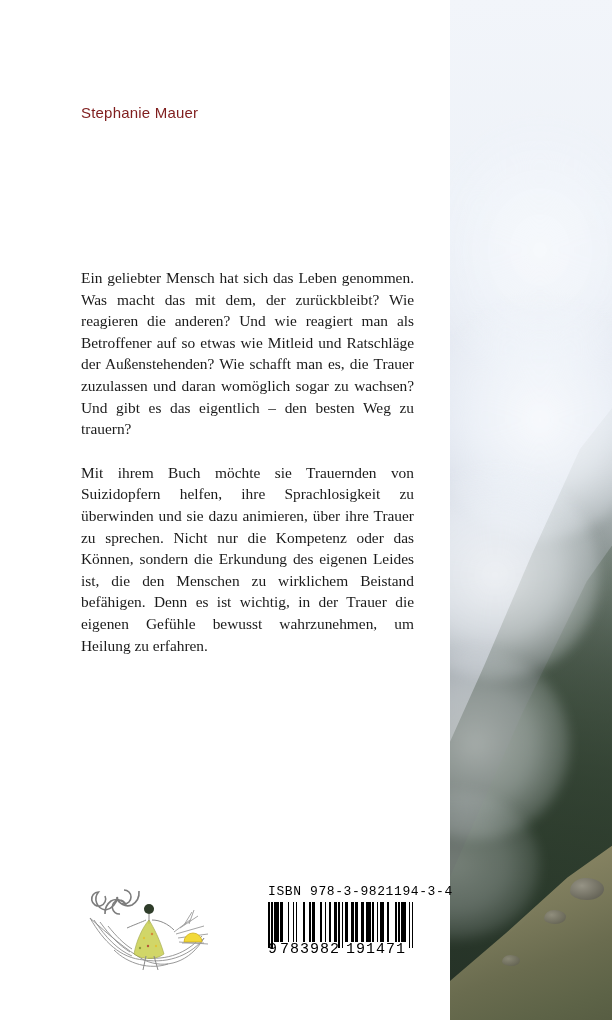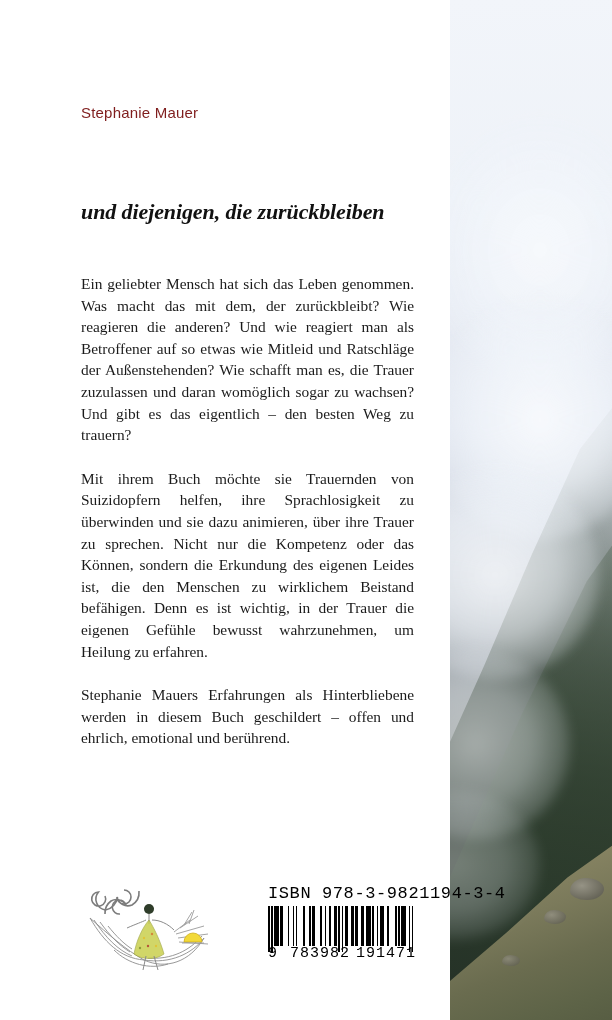--- a/index.html
+++ b/index.html
@@ -177,21 +177,21 @@
     font-weight: bold;
     font-style: italic;
     font-size: 22px;
     color: #111111;
     letter-spacing: -0.1px;
     white-space: nowrap;
   }
   .blurb {
     position: absolute;
     left: 81px;
-    top: 273px;
+    top: 267px;
     width: 333px;
   }
   .blurb p {
     margin: 0 0 22px 0;
     font-family: "Liberation Serif", serif;
     font-size: 15.4px;
     line-height: 21.6px;
     color: #1a1a1a;
     text-align: justify;
     text-justify: inter-word;
@@ -210,21 +210,21 @@
 
   
   .barcode-block {
     position: absolute;
     left: 268px;
     top: 884px;
     width: 150px;
   }
   .isbn-text {
     font-family: "Liberation Mono", monospace;
-    font-size: 17px;
+    font-size: 13px;
     color: #000000;
     letter-spacing: .6px;
     margin-bottom: 3px;
     white-space: nowrap;
   }
   .barcode {
     position: relative;
     width: 146px;
     height: 56px;
     background: #ffffff;
@@ -251,21 +251,21 @@
     top: 38px;
     width: 146px;
     height: 18px;
     font-family: "Liberation Mono", monospace;
     font-size: 15px;
     color: #000000;
     display: flex;
     align-items: flex-end;
   }
   .bc-lead  { width: 12px; text-align: left; }
-  .bc-left  { width: 56px; text-align: center; letter-spacing: 1px; margin-left: 10px; }
+  .bc-left  { width: 56px; text-align: center; letter-spacing: 1px; }
   .bc-right { width: 56px; text-align: center; letter-spacing: 1px; margin-left: 10px; }
 </style>
 </head>
 <body>
 
 <div class="cover">
 
   <div class="photo-strip">
     <div class="photo-sky"></div>
     <div class="photo-ridge"></div>
@@ -277,26 +277,24 @@
     <div class="photo-fog fog4"></div>
     <div class="photo-fog fog1"></div>
     <div class="photo-fog fog2"></div>
     <div class="photo-fog fog3"></div>
     <div class="photo-fog fog5"></div>
   </div>
 
   <div class="page">
 
     <div class="author">Stephanie Mauer</div>
-    <div class="subtitle">und diejenigen, die zurückbleiben</div>
 
     <div class="blurb">
       <p>Ein geliebter Mensch hat sich das Leben genommen. Was macht das mit dem, der zurückbleibt? Wie reagieren die anderen? Und wie reagiert man als Betroffener auf so etwas wie Mitleid und Ratschläge der Außenstehenden? Wie schafft man es, die Trauer zuzulassen und daran womöglich sogar zu wachsen? Und gibt es das eigentlich – den besten Weg zu trauern?</p>
       <p>Mit ihrem Buch möchte sie Trauernden von Suizidopfern helfen, ihre Sprachlosigkeit zu überwinden und sie dazu animieren, über ihre Trauer zu sprechen. Nicht nur die Kompetenz oder das Können, sondern die Erkundung des eigenen Leides ist, die den Menschen zu wirklichem Beistand befähigen. Denn es ist wichtig, in der Trauer die eigenen Gefühle bewusst wahrzunehmen, um Heilung zu erfahren.</p>
-      <p>Stephanie Mauers Erfahrungen als Hinterbliebene werden in diesem Buch geschildert – offen und ehrlich, emotional und berührend.</p>
     </div>
 
     <div class="logo">
       <svg width="130" height="104" viewBox="0 0 130 104">
 
         <g fill="none" stroke="#7c7c7c" stroke-width="1.6">
           <path d="M25 20 a7 7 0 1 1 -6.5 -4 a11 11 0 0 0 7 18 a15 15 0 0 0 12 -13"></path>
           <path d="M44 14 a7 7 0 1 1 -7 7 a11 11 0 0 0 15 8 a15 15 0 0 0 7 -14"></path>
           <path d="M40 38 a7 7 0 1 1 6 -9 a11 11 0 0 0 -15 -4 a15 15 0 0 0 -6 13"></path>
         </g>

